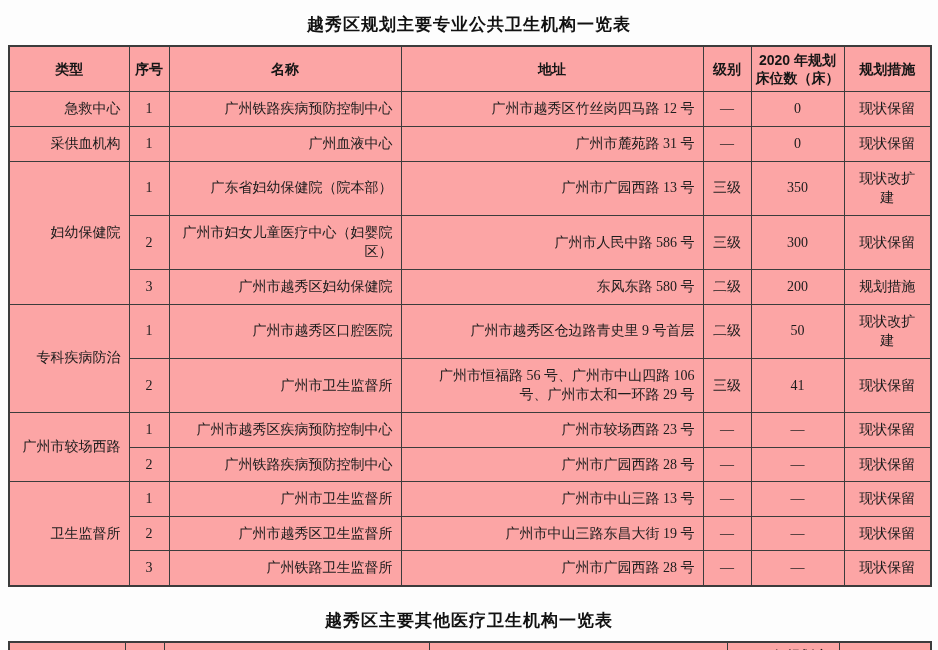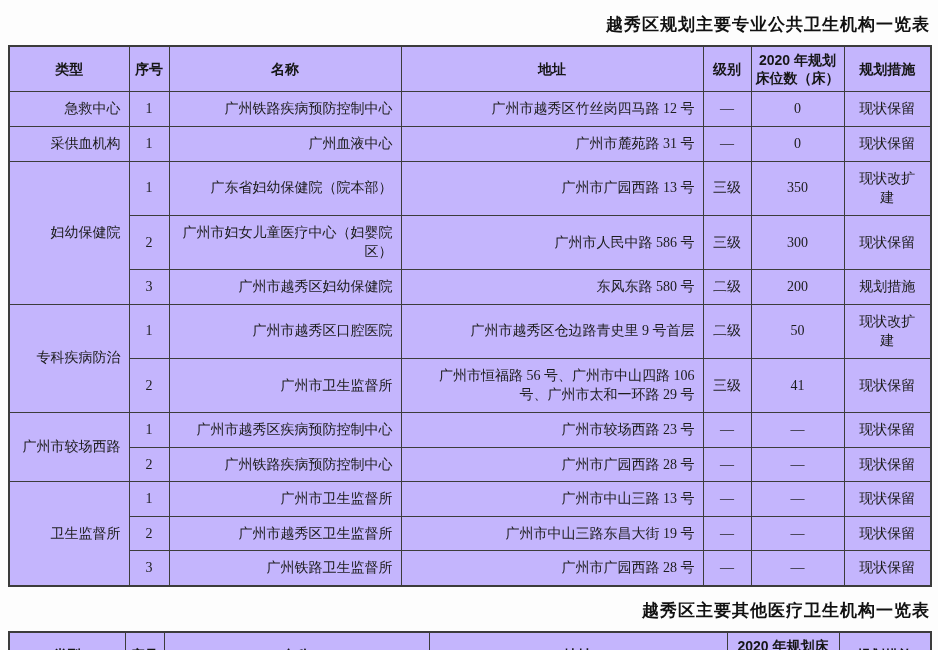--- a/index.html
+++ b/index.html
@@ -9,33 +9,33 @@
     overflow: hidden;
     background: #fdfdfd;
     color: #1c1c1c;
     font-family: "Liberation Serif", serif;
   }
   .page { padding: 0 8px; }
   .tbl-title {
     font-family: "Liberation Sans", sans-serif;
     font-weight: bold;
     font-size: 17px;
-    text-align: right;
+    text-align: center;
     color: #111;
     margin: 0;
     padding: 13px 0 9px 0;
     letter-spacing: 1px;
   }
-  .tbl-title.second { padding-top: 12px; }
+  .tbl-title.second { padding-top: 22px; }
   table {
     border-collapse: collapse;
     table-layout: fixed;
     width: 922px;
     border: 2px solid #3c3c3c;
-    background: #c4b5fd;
+    background: #fca5a5;
   }
   th {
     border: 1px solid #3c3c3c;
     font-family: "Liberation Sans", sans-serif;
     font-weight: bold;
     font-size: 14px;
     text-align: center;
     vertical-align: middle;
     padding: 4px 3px;
     height: 44px;

